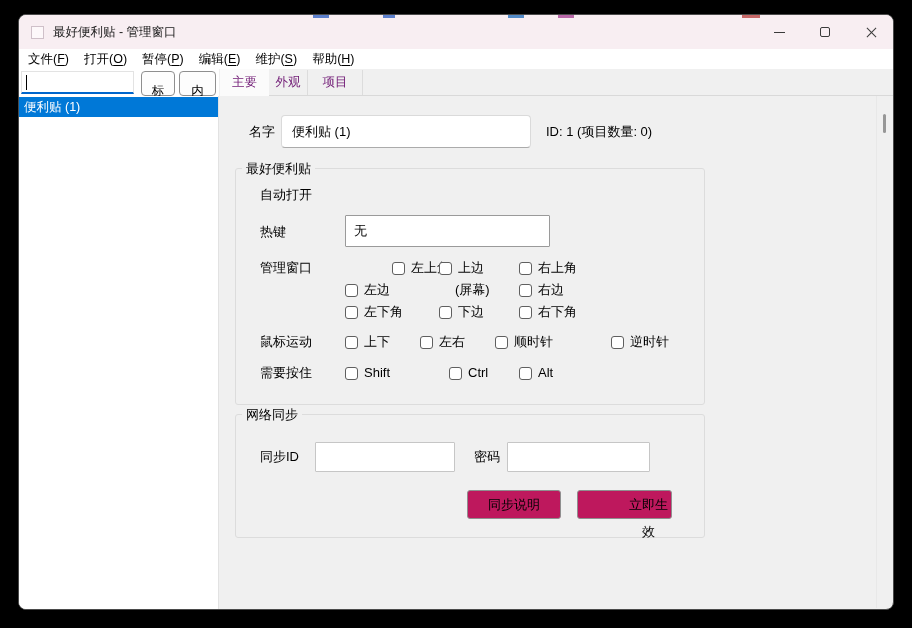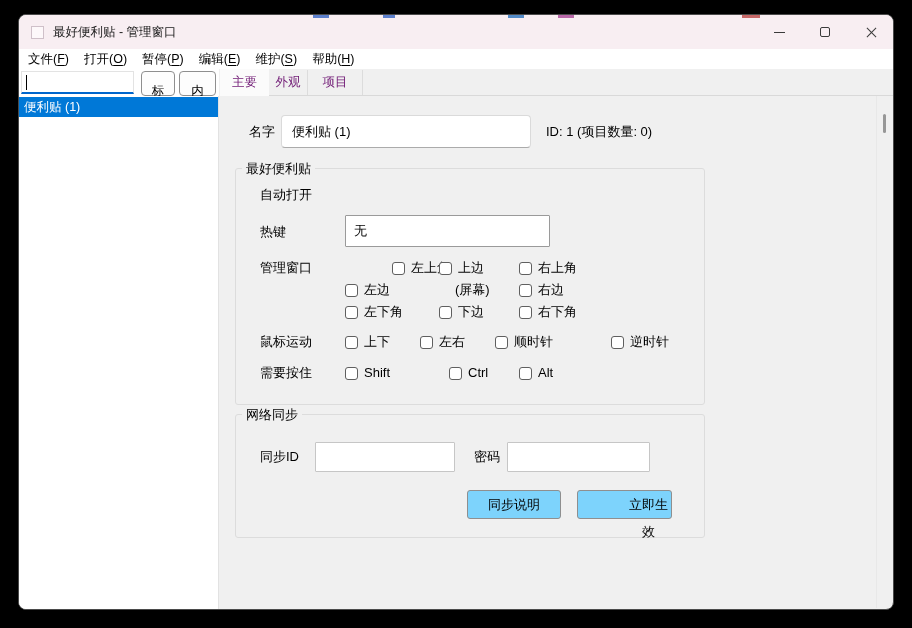--- a/index.html
+++ b/index.html
@@ -54,21 +54,21 @@
   .gb2{left:16px;top:318px;width:470px;height:124px;}
   .legend{position:absolute;left:6px;top:-9px;background:#f0f0f0;padding:0 4px;font-size:13px;color:#000;line-height:17px;white-space:nowrap;}
   .cbitem{position:absolute;display:flex;align-items:center;height:20px;}
   .cb{width:13px;height:13px;border:1px solid #5f5f5f;border-radius:3px;background:#fff;margin-right:6px;flex:none;}
   .cbl{font-size:13px;color:#000;white-space:nowrap;line-height:20px;}
   .hotkey-input{position:absolute;left:109px;top:46px;width:205px;height:32px;background:#fff;border:1px solid #9a9a9a;
                 font-size:13px;color:#000;padding:0 8px;outline:none;border-radius:1px;}
   .sync-input{position:absolute;top:27px;height:30px;background:#fff;border:1px solid #c6c6c6;font-size:13px;
               padding:0 6px;outline:none;border-radius:1px;}
   .si1{left:79px;width:140px;} .si2{left:271px;width:143px;}
-  .formbtn{position:absolute;top:75px;height:29px;background:#7dd3fc;border:1px solid #8f8f8f;border-radius:3px;
+  .formbtn{position:absolute;top:75px;height:29px;background:#be185d;border:1px solid #8f8f8f;border-radius:3px;
            font-size:13px;color:#000;line-height:27px;text-align:center;padding:0;}
   .fb1{left:231px;width:94px;} .fb2{left:341px;width:95px;padding-left:48px;}
 </style>
 </head>
 <body>
 
 <div class="stage">
   <span class="artifact" style="left:313px;width:16px;background:#4a72c8;"></span>
   <span class="artifact" style="left:383px;width:12px;background:#4a72c8;"></span>
   <span class="artifact" style="left:508px;width:16px;background:#3f7ec2;"></span>

